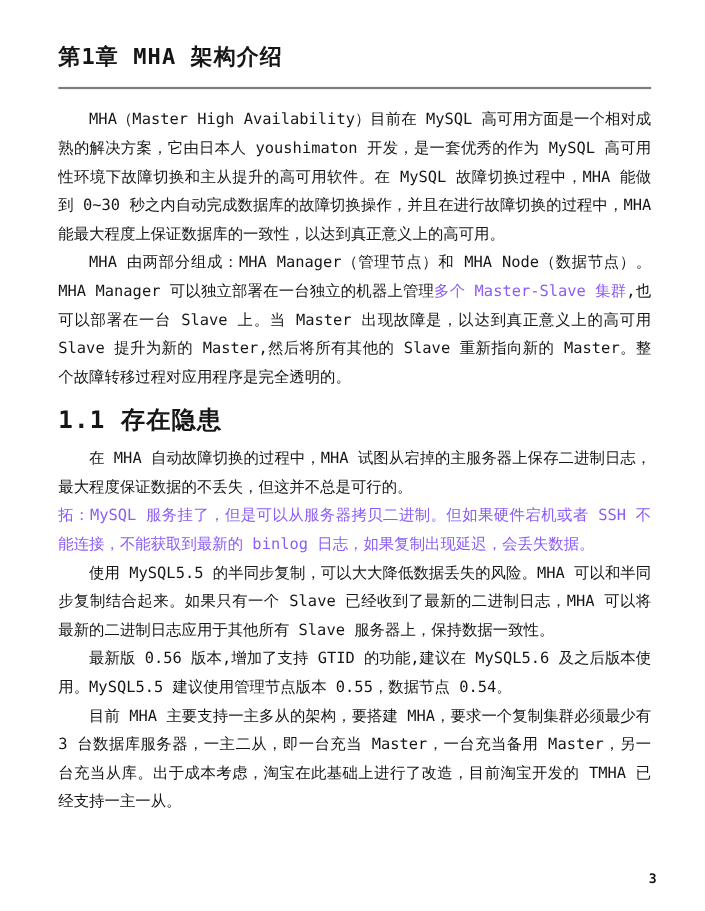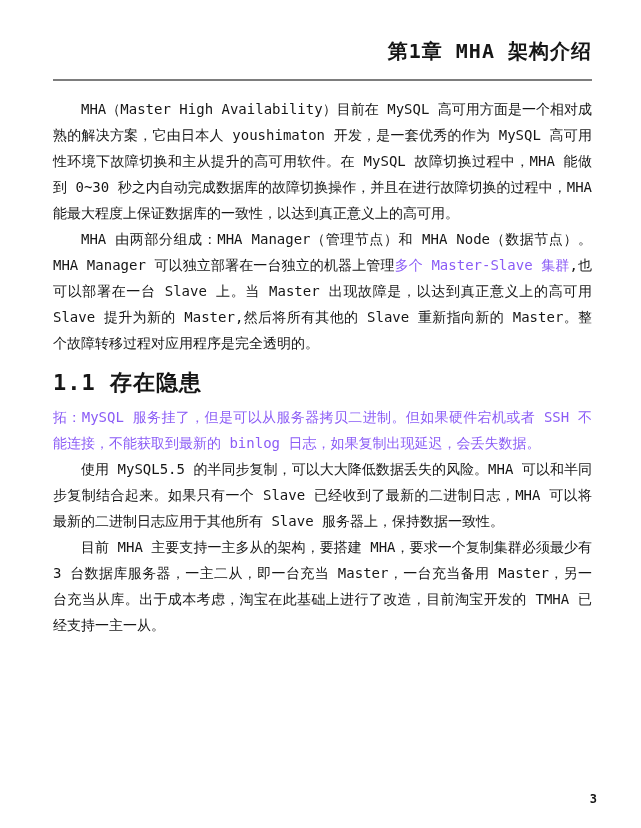--- a/index.html
+++ b/index.html
@@ -17,21 +17,20 @@
     font-family: "DejaVu Sans Mono", "DejaVu Sans", "Liberation Sans", sans-serif;
     color: #161616;
     overflow: hidden;
   }
   .chapter-title {
     font-size: 20px;
     font-weight: bold;
     letter-spacing: 1px;
     line-height: 28px;
     white-space: nowrap;
-    text-align: right;
   }
   .title-rule {
     border: none;
     border-top: 2px solid #7d7d7d;
     margin: 9px 0 0 0;
     width: 100%;
   }
   .body-text {
     margin-top: 15px;
     font-size: 14px;
@@ -74,26 +73,28 @@
   <hr class="title-rule">
 
   <div class="body-text">
 
     <p class="para">MHA（Master High Availability）目前在 MySQL 高可用方面是一个相对成熟的解决方案，它由日本人 youshimaton 开发，是一套优秀的作为 MySQL 高可用性环境下故障切换和主从提升的高可用软件。在 MySQL 故障切换过程中，MHA 能做到 0~30 秒之内自动完成数据库的故障切换操作，并且在进行故障切换的过程中，MHA 能最大程度上保证数据库的一致性，以达到真正意义上的高可用。</p>
 
     <p class="para"><span>MHA 由两部分组成：MHA Manager（管理节点）和 MHA Node（数据节点）。MHA Manager 可以独立部署在一台独立的机器上管理</span><span class="blue">多个 Master-Slave 集群</span><span>,也可以部署在一台 Slave 上。当 Master 出现故障是，以达到真正意义上的高可用 Slave 提升为新的 Master,然后将所有其他的 Slave 重新指向新的 Master。整个故障转移过程对应用程序是完全透明的。</span></p>
 
     <h2 class="section-heading">1.1 存在隐患</h2>
 
+    <p class="para">在 MHA 自动故障切换的过程中，MHA 试图从宕掉的主服务器上保存二进制日志，最大程度保证数据的不丢失，但这并不总是可行的。</p>
 
 
     <p class="para no-indent blue">拓：MySQL 服务挂了，但是可以从服务器拷贝二进制。但如果硬件宕机或者 SSH 不能连接，不能获取到最新的 binlog 日志，如果复制出现延迟，会丢失数据。</p>
 
     <p class="para">使用 MySQL5.5 的半同步复制，可以大大降低数据丢失的风险。MHA 可以和半同步复制结合起来。如果只有一个 Slave 已经收到了最新的二进制日志，MHA 可以将最新的二进制日志应用于其他所有 Slave 服务器上，保持数据一致性。</p>
 
+    <p class="para">最新版 0.56 版本,增加了支持 GTID 的功能,建议在 MySQL5.6 及之后版本使用。MySQL5.5 建议使用管理节点版本 0.55，数据节点 0.54。</p>
 
 
     <p class="para">目前 MHA 主要支持一主多从的架构，要搭建 MHA，要求一个复制集群必须最少有 3 台数据库服务器，一主二从，即一台充当 Master，一台充当备用 Master，另一台充当从库。出于成本考虑，淘宝在此基础上进行了改造，目前淘宝开发的 TMHA 已经支持一主一从。</p>
 
   </div>
 
   <div class="page-number">3</div>
 
 </div>
 

